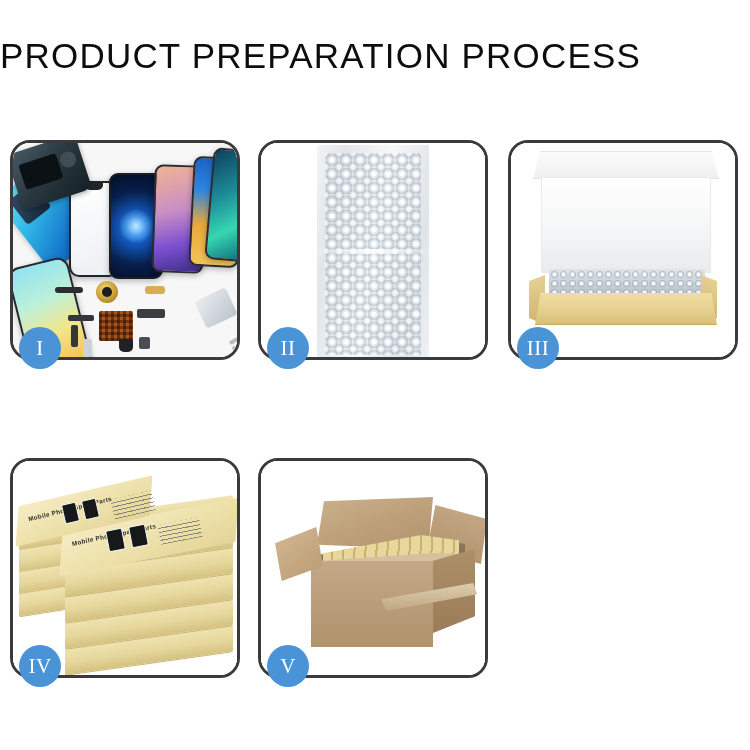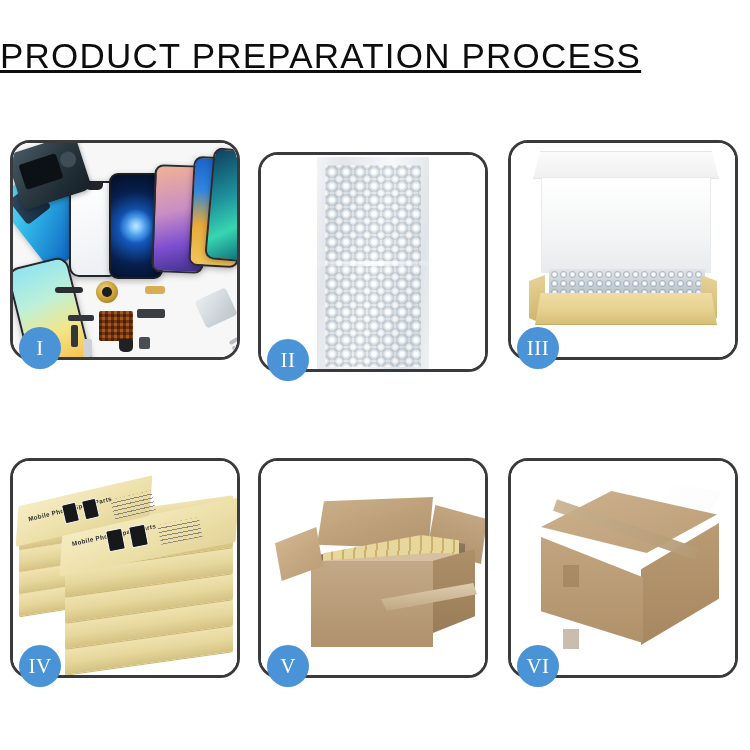--- a/index.html
+++ b/index.html
@@ -11,41 +11,40 @@
   }
   .page { position: relative; width: 750px; height: 750px; background:#fff; }
 
   
   .header { position:absolute; top:0; left:0; width:750px; height:130px; }
   .title {
     position:absolute; top:36px; left:0; width:598px;
     text-align:right; font-size:35px; font-weight:400;
     letter-spacing:1.2px; color:#0d0d0d; white-space:nowrap;
     font-family:"Liberation Sans", sans-serif;
-    text-decoration:underline;
   }
   .subtitle {
     position:absolute; top:86px; left:0; width:750px;
     text-align:center; font-size:14.5px; font-weight:400;
     letter-spacing:.1px; color:#1a1a1a; white-space:nowrap;
   }
 
   
   .grid { position:absolute; top:140px; left:10px; width:730px; height:540px; }
   .panel {
     position:absolute; width:230px; height:220px;
     border:3px solid #3a3a3c; border-radius:20px;
     background:#ffffff; overflow:visible;
   }
   .panel-clip {
     position:absolute; inset:0; border-radius:17px; overflow:hidden;
     background:#fdfdfd;
   }
   .p1 { left:0;   top:0;   }
-  .p2 { left:248px; top:12px;padding-left:12px; }
+  .p2 { left:248px; top:0;padding-left:12px; }
   .p3 { left:498px; top:0; }
   .p4 { left:0;   top:318px; }
   .p5 { left:248px; top:318px; }
   .p6 { left:498px; top:318px; }
 
   .badge {
     position:absolute; left:6px; bottom:-12px;
     width:42px; height:42px; border-radius:50%;
     background:#4a93d6; color:#ffffff;
     display:flex; align-items:center; justify-content:center;
@@ -437,29 +436,15 @@
           <div class="c5-rim"></div>
           <div class="c5-body"></div>
           <div class="c5-side"></div>
           <div class="flap flap-left"></div>
           <div class="flap flap-front"></div>
         </div>
       </div>
       <div class="badge">V</div>
     </div>
 
-    <div class="panel p6">
-      <div class="panel-clip">
-        <div class="scene6">
-          <div class="c6-gloss"></div>
-          <div class="c6-top"></div>
-          <div class="c6-right"></div>
-          <div class="c6-front"></div>
-          <div class="c6-tape"></div>
-          <div class="c6-tab1"></div>
-          <div class="c6-tab2"></div>
-        </div>
-      </div>
-      <div class="badge">VI</div>
-    </div>
 
   </div>
 </div>
 
 </body></html>

